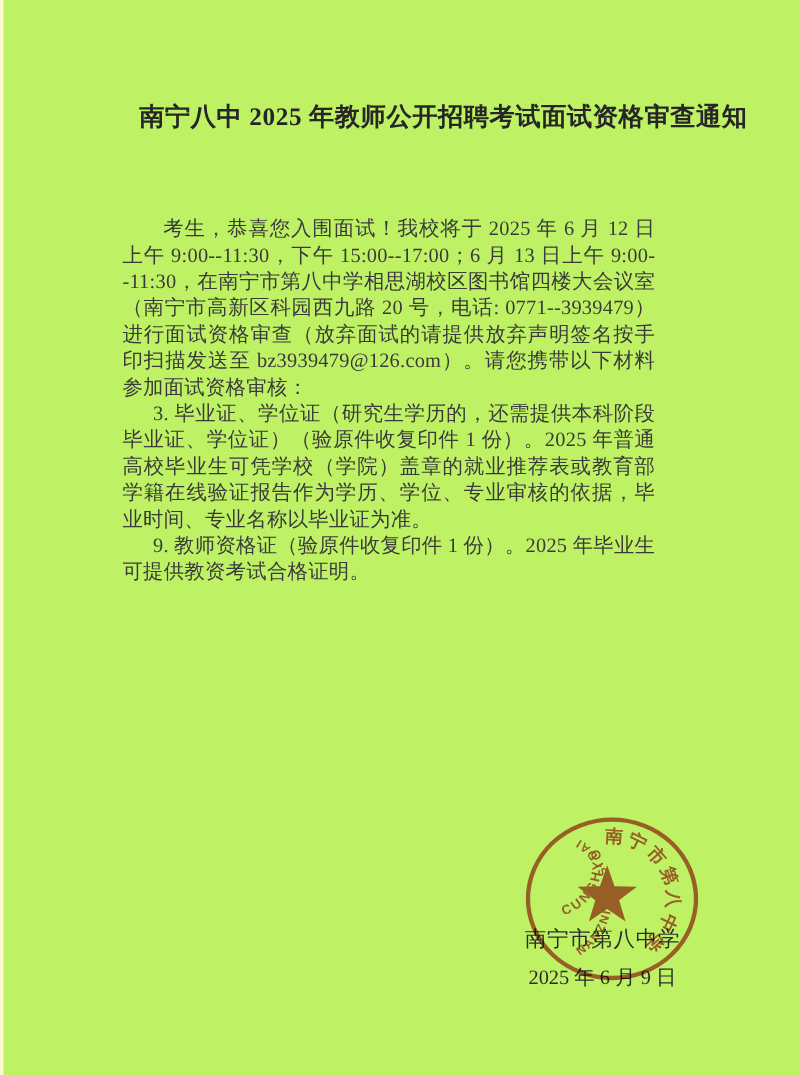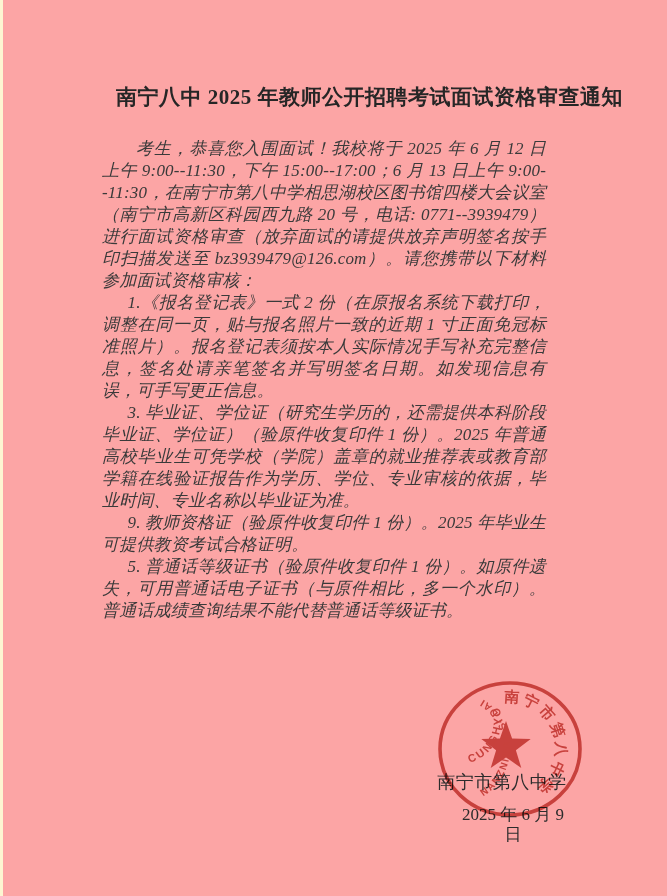--- a/index.html
+++ b/index.html
@@ -5,21 +5,21 @@
   html,body{margin:0;padding:0;}
   body{
     width:667px;height:896px;
     background:#fbfbf8;
     font-family:"Liberation Serif","DejaVu Serif",serif;
     position:relative;
     overflow:hidden;
   }
   .page{
     position:absolute;inset:0;
-    background:#fca5a5;
+    background:#bef264;
   }
   .edge-strip{
     position:absolute;left:0;top:0;bottom:0;width:3px;
     background:#fdf6d2;
   }
   .doc{
     position:absolute;
     left:102px;top:0;
     width:444px;
     color:#3a3a3a;
@@ -28,26 +28,25 @@
     margin:84px 0 0 14px;
     font-size:21px;
     line-height:27px;
     font-weight:bold;
     color:#262626;
     text-align:center;
     white-space:nowrap;
     letter-spacing:0.5px;
   }
   .doc-body{
-    margin-top:27px;
+    margin-top:69px;
     font-size:17px;
     line-height:22px;
     text-align:justify;
     letter-spacing:0.2px;
-    font-style:italic;
   }
   .doc-body p{margin:0;padding:0;}
   .indent-2{text-indent:2em;}
   .indent-num{text-indent:1.5em;}
   .sign-block{
     position:absolute;
     left:436px;top:771px;
     width:132px;
     text-align:center;
     color:#2c2c2c;
@@ -55,21 +54,20 @@
   }
   .sign-name{
     font-size:18px;
     line-height:22px;
     letter-spacing:0.5px;
   }
   .sign-date{
     margin-top:12px;
     font-size:17px;
     line-height:20px;
-    margin-left:22px;
   }
   .seal{
     position:absolute;
     left:436px;top:680px;
     width:148px;height:140px;
     z-index:4;
     mix-blend-mode:multiply;
     opacity:0.82;
     filter:blur(0.3px);
   }
@@ -85,24 +83,22 @@
 <body>
 
 <div class="page">
   <div class="edge-strip"></div>
 
   <div class="doc">
     <div class="doc-title">南宁八中 2025 年教师公开招聘考试面试资格审查通知</div>
 
     <div class="doc-body">
       <p class="indent-2">考生，恭喜您入围面试！我校将于 2025 年 6 月 12 日上午 9:00--11:30，下午 15:00--17:00；6 月 13 日上午 9:00--11:30，在南宁市第八中学相思湖校区图书馆四楼大会议室（南宁市高新区科园西九路 20 号，电话: 0771--3939479）进行面试资格审查（放弃面试的请提供放弃声明签名按手印扫描发送至 bz3939479@126.com）。请您携带以下材料参加面试资格审核：</p>
-      <p class="indent-num">1.《报名登记表》一式 2 份（在原报名系统下载打印，调整在同一页，贴与报名照片一致的近期 1 寸正面免冠标准照片）。报名登记表须按本人实际情况手写补充完整信息，签名处请亲笔签名并写明签名日期。如发现信息有误，可手写更正信息。</p>
       <p class="indent-num">3. 毕业证、学位证（研究生学历的，还需提供本科阶段毕业证、学位证）（验原件收复印件 1 份）。2025 年普通高校毕业生可凭学校（学院）盖章的就业推荐表或教育部学籍在线验证报告作为学历、学位、专业审核的依据，毕业时间、专业名称以毕业证为准。</p>
       <p class="indent-num">9. 教师资格证（验原件收复印件 1 份）。2025 年毕业生可提供教资考试合格证明。</p>
-      <p class="indent-num">5. 普通话等级证书（验原件收复印件 1 份）。如原件遗失，可用普通话电子证书（与原件相比，多一个水印）。普通话成绩查询结果不能代替普通话等级证书。</p>
     </div>
   </div>
 
   <div class="sign-block">
     <div class="sign-name">南宁市第八中学</div>
     <div class="sign-date">2025 年 6 月 9 日</div>
   </div>
 
   <svg class="seal" viewBox="0 0 148 140" xmlns="http://www.w3.org/2000/svg">
 

